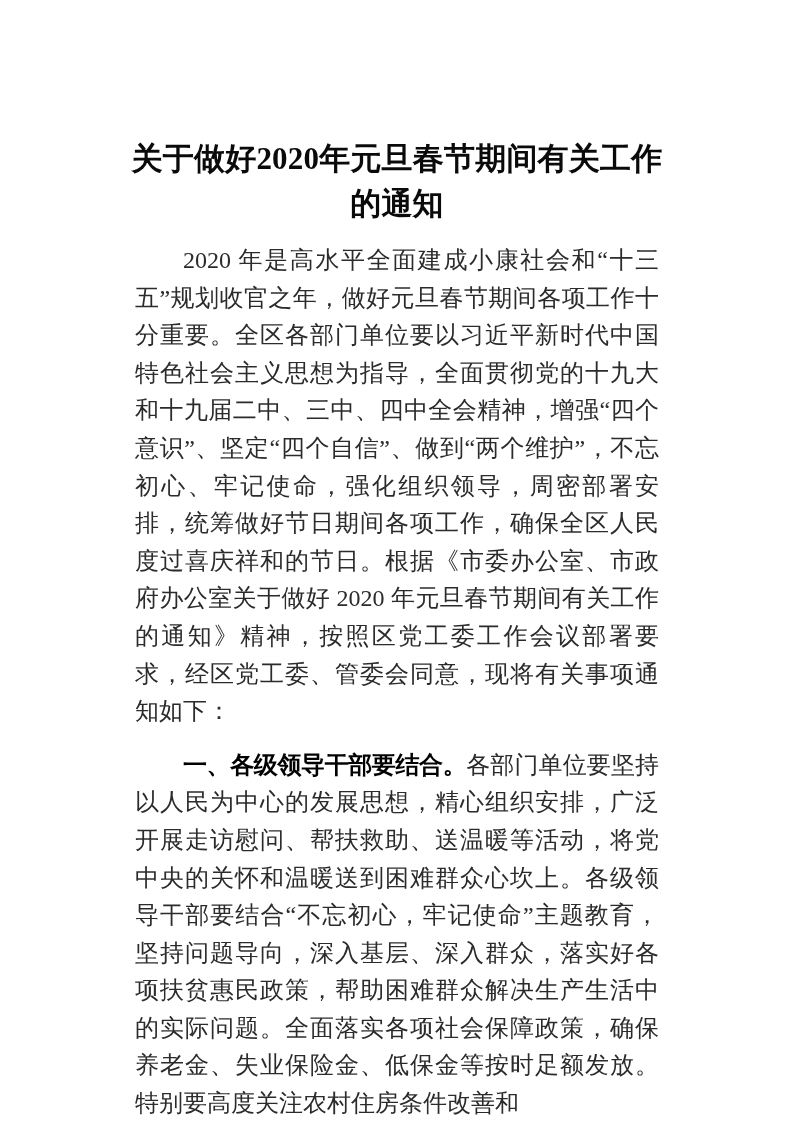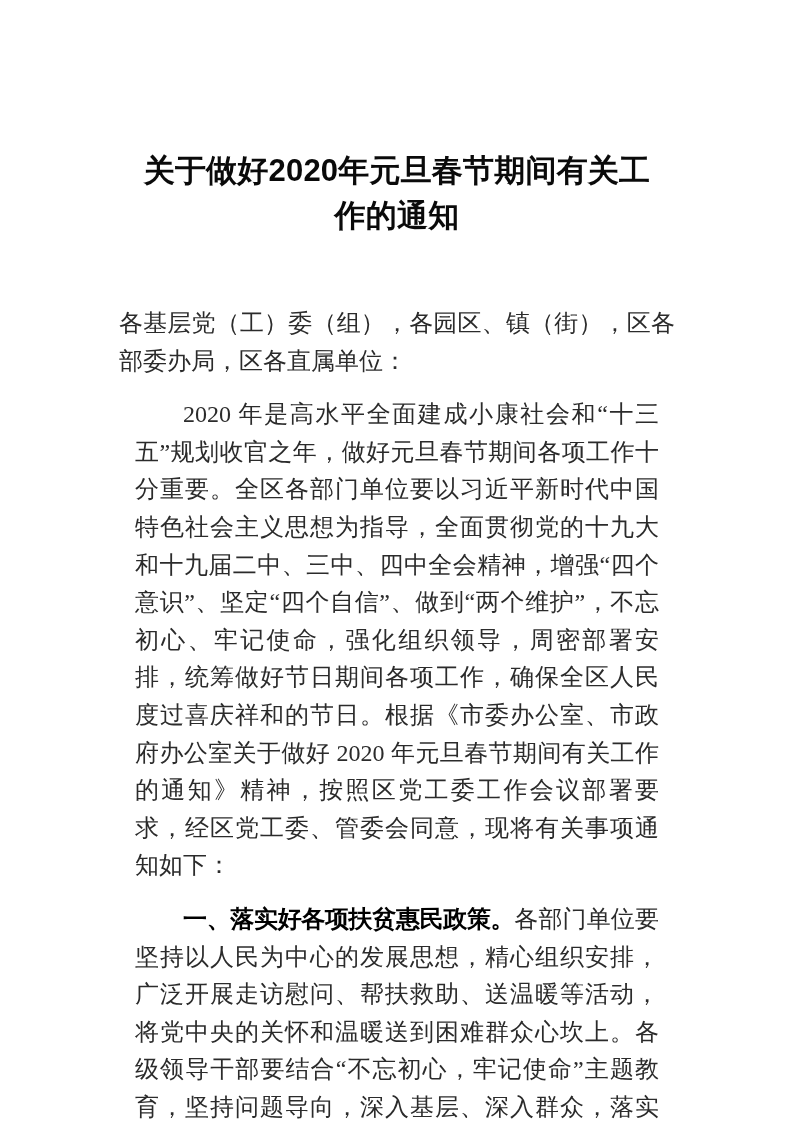--- a/index.html
+++ b/index.html
@@ -21,23 +21,23 @@
 
   .content {
     position: absolute;
     left: 119px;
     top: 0;
     width: 556px;
   }
 
   
   .doc-title {
-    margin: 16px;
+    margin: 4px;
     padding: 0;
-    font-family: Liberation Sans, sans-serif;
+    font-family: Liberation Serif, serif;
     font-weight: bold;
     font-size: 31px;
     line-height: 45px;
     color: #0a0a0a;
     text-align: center;
     letter-spacing: 0.2px;
     padding-top: 132px;
     white-space: normal;
   }
 
@@ -80,22 +80,21 @@
 </head>
 <body>
 
 <div class="page">
   <div class="content">
 
     <h1 class="doc-title">
       <span>关于做好2020年元旦春节期间有关工作的通知</span>
     </h1>
 
-    <p class="salutation">各基层党（工）委（组），各园区、镇（街），区各部委办局，区各直属单位：</p>
 
     <p class="body-para">2020 年是高水平全面建成小康社会和“十三五”规划收官之年，做好元旦春节期间各项工作十分重要。全区各部门单位要以习近平新时代中国特色社会主义思想为指导，全面贯彻党的十九大和十九届二中、三中、四中全会精神，增强“四个意识”、坚定“四个自信”、做到“两个维护”，不忘初心、牢记使命，强化组织领导，周密部署安排，统筹做好节日期间各项工作，确保全区人民度过喜庆祥和的节日。根据《市委办公室、市政府办公室关于做好 2020 年元旦春节期间有关工作的通知》精神，按照区党工委工作会议部署要求，经区党工委、管委会同意，现将有关事项通知如下：</p>
 
     <p class="body-para">
-      <span class="run-in-heading">一、落实好各项扶贫惠民政策。</span><span>各部门单位要坚持以人民为中心的发展思想，精心组织安排，广泛开展走访慰问、帮扶救助、送温暖等活动，将党中央的关怀和温暖送到困难群众心坎上。各级领导干部要结合“不忘初心，牢记使命”主题教育，坚持问题导向，深入基层、深入群众，落实好各项扶贫惠民政策，帮助困难群众解决生产生活中的实际问题。全面落实各项社会保障政策，确保养老金、失业保险金、低保金等按时足额发放。特别要高度关注农村住房条件改善和</span>
+      <span class="run-in-heading">一、各级领导干部要结合。</span><span>各部门单位要坚持以人民为中心的发展思想，精心组织安排，广泛开展走访慰问、帮扶救助、送温暖等活动，将党中央的关怀和温暖送到困难群众心坎上。各级领导干部要结合“不忘初心，牢记使命”主题教育，坚持问题导向，深入基层、深入群众，落实好各项扶贫惠民政策，帮助困难群众解决生产生活中的实际问题。全面落实各项社会保障政策，确保养老金、失业保险金、低保金等按时足额发放。特别要高度关注农村住房条件改善和</span>
     </p>
 
   </div>
 </div>
 
 </body></html>

